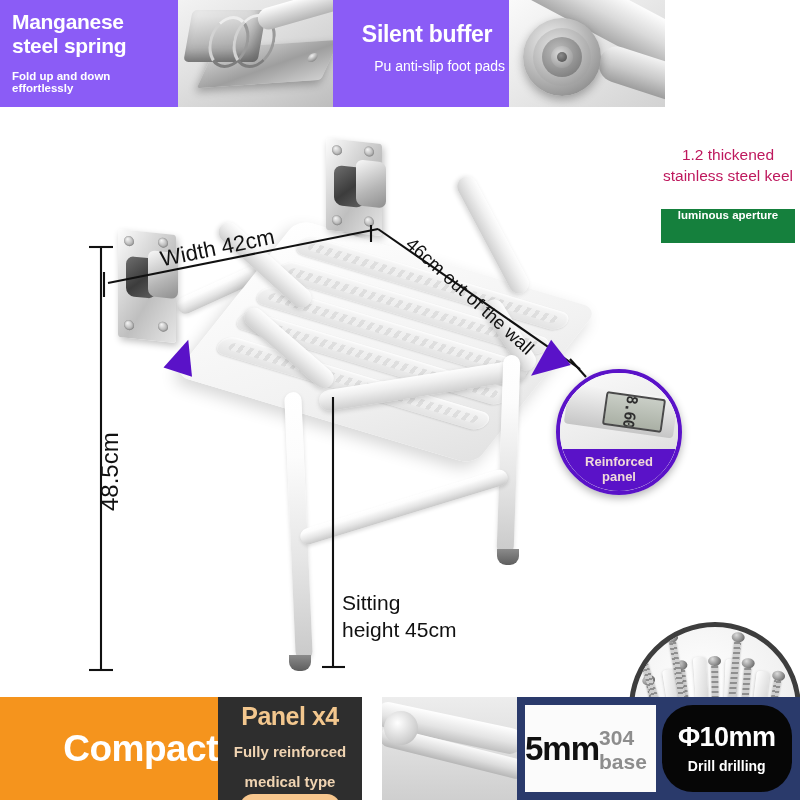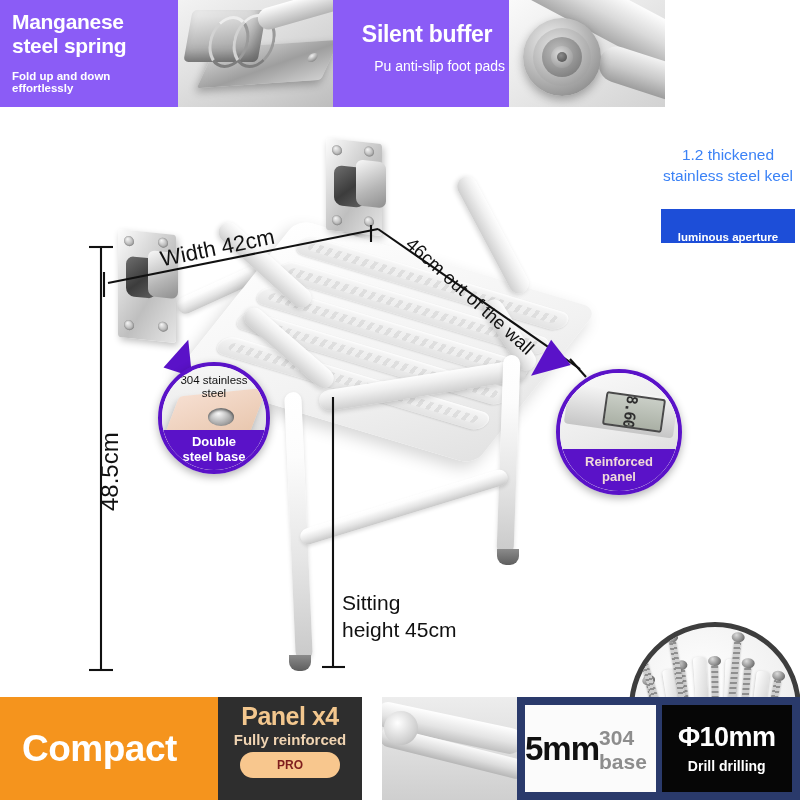--- a/index.html
+++ b/index.html
@@ -68,23 +68,23 @@
   .pr1{left:32px;top:28px;width:58px;height:58px;background:radial-gradient(circle at 40% 35%,#e6e6e6,#8d8d8d);}
   .pr2{left:41px;top:37px;width:40px;height:40px;background:radial-gradient(circle at 40% 35%,#bdbdbd,#6f6f6f);}
   .pr3{left:50px;top:46px;width:22px;height:22px;background:radial-gradient(circle at 40% 35%,#dcdcdc,#8a8a8a);}
   .pr4{left:56px;top:52px;width:10px;height:10px;background:radial-gradient(circle at 40% 35%,#8d8d8d,#4a4a4a);}
   .pad-tube2{position:absolute;left:96px;top:58px;width:110px;height:36px;
     background:linear-gradient(180deg,#f3f3f3,#c9c9c9 55%,#9d9d9d);
     transform:rotate(18deg);border-radius:18px;}
 
   
   .keel-block{position:absolute;left:660px;top:144px;width:136px;text-align:center;}
-  .keel-title{font-size:15.5px;line-height:1.38;color:#3b82f6;}
-  .keel-chip{margin:22px auto 0;width:134px;height:34px;background:#1d4ed8;
-    display:flex;align-items:flex-end;justify-content:center;}
+  .keel-title{font-size:15.5px;line-height:1.38;color:#be185d;}
+  .keel-chip{margin:22px auto 0;width:134px;height:34px;background:#15803d;
+    display:flex;align-items:flex-start;justify-content:center;}
   .keel-chip span{color:#fff;font-size:11.5px;font-weight:bold;}
 
   
   .product{position:absolute;left:0;top:107px;width:800px;height:583px;}
 
   
   .dims{position:absolute;left:0;top:0;width:800px;height:583px;}
 
   .lbl{position:absolute;color:#111;white-space:nowrap;}
   .lbl-width{left:158px;top:140px;font-size:22px;transform:rotate(-11.5deg);transform-origin:0 0;}
@@ -177,45 +177,45 @@
   .anchor{position:absolute;width:13px;border-radius:4px 4px 7px 7px;
     background:linear-gradient(100deg,#ffffff,#e0e0e0 55%,#c2c2c2);
     box-shadow:0 1px 3px rgba(0,0,0,.25);}
   .screw-label{position:absolute;left:643px;top:648px;width:138px;height:25px;background:#3d3d3d;
     display:flex;align-items:center;justify-content:center;}
   .screw-label span{color:#fff;font-size:12.5px;font-weight:bold;}
 
   
   .bottombar{position:absolute;left:0;top:697px;width:800px;height:103px;}
   .bb-compact{position:absolute;left:0;top:0;width:218px;height:103px;background:#f5941d;
-    display:flex;align-items:center;}
+    display:flex;align-items:center;justify-content:flex-end;}
   .bb-compact span{color:#fff;font-size:37px;font-weight:bold;margin-left:22px;letter-spacing:-0.5px;}
   .bb-panel{position:absolute;left:218px;top:0;width:144px;height:103px;background:#2e2e2e;
     text-align:center;}
   .bb-panel .t1{color:#f3c78e;font-size:25px;font-weight:bold;margin-top:5px;letter-spacing:-0.5px;}
-  .bb-panel .t2{color:#f0d4b2;font-size:15px;font-weight:bold;line-height:1.12;margin-top:1px;}
+  .bb-panel .t2{color:#f0d4b2;font-size:15px;font-weight:bold;line-height:1.12;margin-top:13px;}
   .bb-panel .pro{margin:3px auto 0;width:100px;height:26px;border-radius:13px;background:#f8c78e;
     display:flex;align-items:center;justify-content:center;}
   .bb-panel .pro span{color:#7f1d1d;font-size:12px;font-weight:bold;}
   .bb-photo{position:absolute;left:382px;top:0;width:135px;height:103px;overflow:hidden;
     background:linear-gradient(180deg,#ededed,#cfcfcf);}
   .bb-photo .bar{position:absolute;left:-8px;top:18px;width:150px;height:26px;border-radius:13px;
     background:linear-gradient(180deg,#ffffff,#e4e4e4 55%,#bfbfbf);transform:rotate(12deg);}
   .bb-photo .bar2{position:absolute;left:-4px;top:46px;width:150px;height:20px;border-radius:10px;
     background:linear-gradient(180deg,#fbfbfb,#dcdcdc 55%,#b6b6b6);transform:rotate(14deg);}
   .bb-photo .ring{position:absolute;left:2px;top:14px;width:34px;height:34px;border-radius:50%;
     background:radial-gradient(circle at 40% 35%,#ffffff,#cfcfcf 65%,#a8a8a8);}
   .bb-specs{position:absolute;left:517px;top:0;width:283px;height:103px;background:#2a3a6b;
     padding:8px;box-sizing:border-box;display:flex;gap:6px;}
   .spec-a{flex:1;background:#fbfbfb;display:flex;flex-direction:row;align-items:center;
     justify-content:center;}
   .spec-a .v{font-size:33px;font-weight:bold;color:#111;line-height:1;letter-spacing:-1px;}
   .spec-a .s{font-size:21px;font-weight:bold;color:#8d8d8d;line-height:1.1;margin-top:2px;}
   .spec-b{flex:1;background:#060606;display:flex;flex-direction:column;align-items:center;
-    justify-content:center;}
+    justify-content:center;border-radius:31px;}
   .spec-b .v{font-size:27px;font-weight:bold;color:#fff;line-height:1;letter-spacing:-0.5px;}
   .spec-b .s{font-size:14px;font-weight:bold;color:#fff;margin-top:7px;}
 </style>
 </head>
 <body>
 
 <div class="stage">
 
   <div class="topbar">
 
@@ -329,28 +329,20 @@
     </svg>
 
     <div class="lbl lbl-width">Width 42cm</div>
     <div class="lbl lbl-depth">46cm out of the wall</div>
     <div class="lbl lbl-height">48.5cm</div>
     <div class="lbl lbl-sit">Sitting<br>height 45cm</div>
 
     <div class="arrow arrow-left"></div>
     <div class="arrow arrow-right"></div>
 
-    <div class="callout co-left">
-      <div class="inner">
-        <div class="pad"></div>
-        <div class="hole"></div>
-      </div>
-      <div class="toplabel">304 stainless<br>steel</div>
-      <div class="capbar">Double<br>steel base</div>
-    </div>
 
     <div class="callout co-right">
       <div class="inner">
         <div class="caliper"></div>
         <div class="screen">
             <b>18.60</b>
           </div>
       </div>
       <div class="capbar">Reinforced<br>panel</div>
     </div>
@@ -377,20 +369,21 @@
 
   <div class="bottombar">
 
     <div class="bb-compact">
       <span>Compact</span>
     </div>
 
     <div class="bb-panel">
       <div class="t1">Panel x4</div>
       <div class="t2">Fully reinforced</div>
+      <div class="t2">medical type</div>
       <div class="pro">
         <span>PRO</span>
       </div>
     </div>
 
     <div class="bb-photo">
       <div class="bar"></div>
       <div class="bar2"></div>
       <div class="ring"></div>
     </div>

